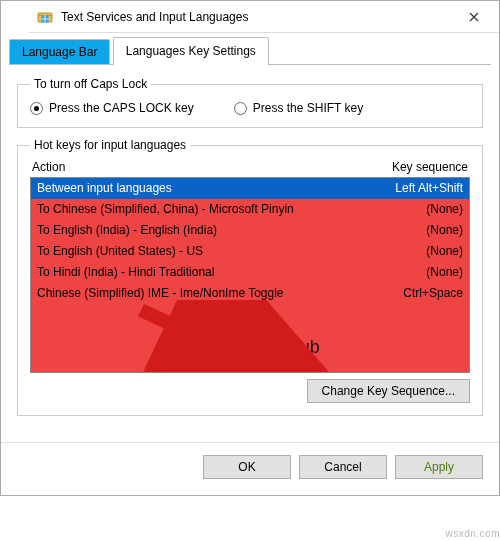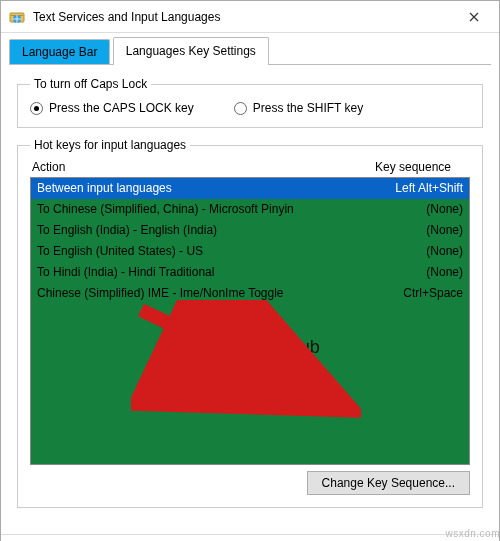--- a/index.html
+++ b/index.html
@@ -15,20 +15,21 @@
     width: 500px;
     border: 1px solid #aaa;
     background: #fff;
   }
   .titlebar {
     display: flex;
     align-items: center;
     height: 32px;
     padding: 0 2px 0 8px;
     border-bottom: 1px solid #ddd;
+    margin-left: 28px;
   }
   .title-icon {
     width: 16px; height: 16px;
     margin-right: 8px;
   }
   .title-text {
     flex: 1;
     font-size: 12px;
   }
   .close-btn {
@@ -98,26 +99,26 @@
   }
   .radio.checked::after{
     content:"";width:5px;height:5px;border-radius:50%;background:#000;
   }
 
   .hotkeys-header {
     display:flex; font-size:12px;
     padding: 0 2px 3px;
   }
   .col-action { flex:1; }
-  .col-seq { width:110px; text-align:center; }
+  .col-seq { width:110px; text-align:right; }
 
   .listbox {
     border:1px solid #888;
-    height: 288px;
-    background:#15803d;
+    height: 196px;
+    background:#ef4444;
     position:relative;
     overflow:hidden;
   }
   .list-row {
     display:flex;
     padding: 2px 6px;
     font-size:12px;
     line-height:17px;
   }
   .list-row.selected {

